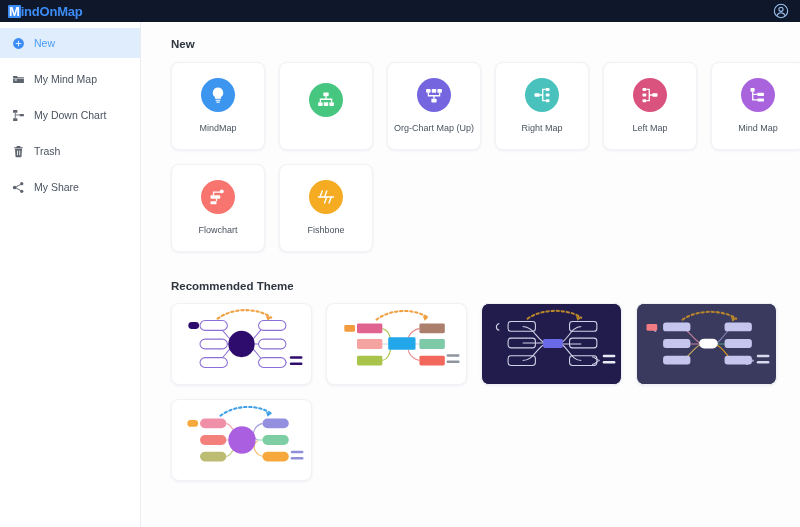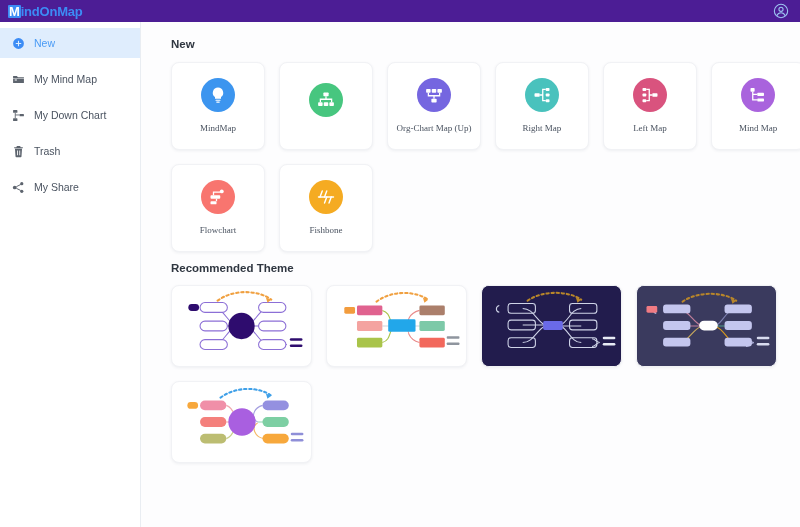--- a/index.html
+++ b/index.html
@@ -7,21 +7,21 @@
     width: 800px; height: 527px;
     font-family: "Liberation Sans", sans-serif;
     background: #ffffff;
     overflow: hidden;
   }
   #app { width: 800px; height: 527px; position: relative; display: flex; flex-direction: column; }
 
   
   .topbar {
     height: 22px;
-    background: #4c1d95;
+    background: #0f172a;
     display: flex; align-items: center; justify-content: space-between;
     padding: 0 10px 0 8px;
     position: relative; z-index: 5;
     flex: 0 0 22px;
   }
   .logo { font-size: 13px; font-weight: bold; color: #3c8cf5; letter-spacing: -0.2px; line-height: 1; }
   .logo .cap { display: inline-block; background: #3c8cf5; color: #ffffff; font-weight: bold;
                padding: 0 1px; border-radius: 1px; }
   .avatar-btn { width: 18px; height: 18px; display: flex; align-items: center; justify-content: center; }
   .avatar-btn svg { width: 16px; height: 16px; display: block; }
@@ -54,31 +54,30 @@
   .section-title { font-size: 11.5px; font-weight: bold; color: #2f3640; margin-bottom: 12px; }
 
   .card-grid { display: flex; flex-wrap: wrap; gap: 14px; width: 640px; }
   .card {
     width: 94px; height: 88px;
     background: #ffffff; border-radius: 8px;
     border: 1px solid #f1f2f5;
     box-shadow: 0 1px 3px rgba(40,50,80,0.07);
     display: flex; flex-direction: column; align-items: center; justify-content: center;
     cursor: pointer;
-    font-family: Liberation Serif, serif;
   }
   .card .badge {
     width: 34px; height: 34px; border-radius: 50%;
     display: flex; align-items: center; justify-content: center;
     margin-bottom: 12px;
   }
   .card .badge svg { width: 18px; height: 18px; display: block; }
   .card .cap { font-size: 9px; color: #4a5360; text-align: center; line-height: 1.1; padding: 0 3px; }
 
-  .theme-title { font-size: 11.5px; font-weight: bold; color: #2f3640; margin: 10px 0 11px 0; }
+  .theme-title { font-size: 11.5px; font-weight: bold; color: #2f3640; margin: 28px 0 11px 0; }
   .theme-grid { display: flex; flex-wrap: wrap; gap: 14px; width: 640px; }
   .theme-card {
     width: 141px; height: 82px; border-radius: 8px;
     border: 1px solid #f1f2f5;
     box-shadow: 0 1px 3px rgba(40,50,80,0.07);
     overflow: hidden; cursor: pointer;
   }
   .theme-card svg { width: 100%; height: 100%; display: block; }
 </style>
 </head>

